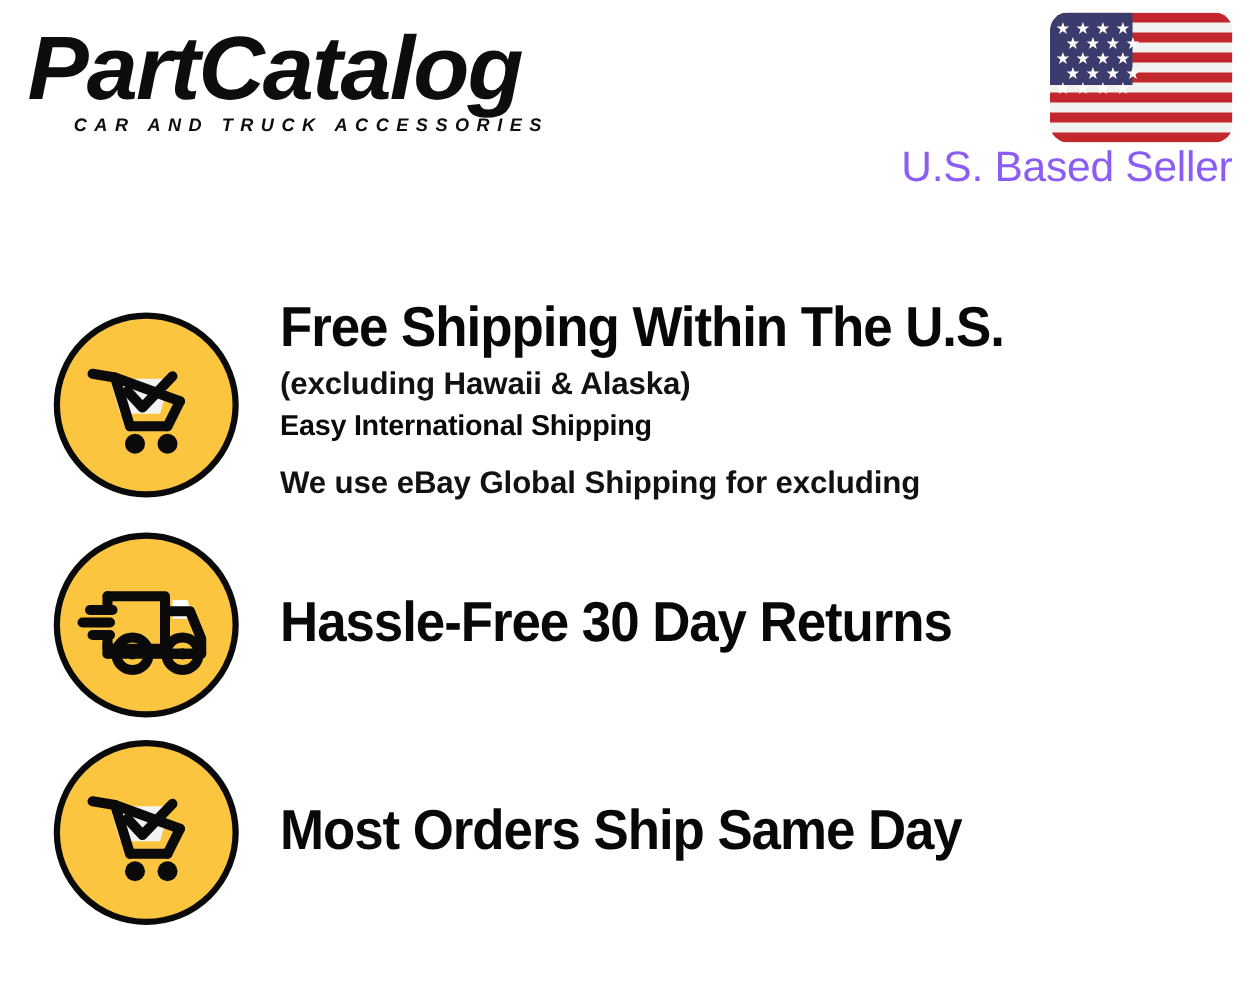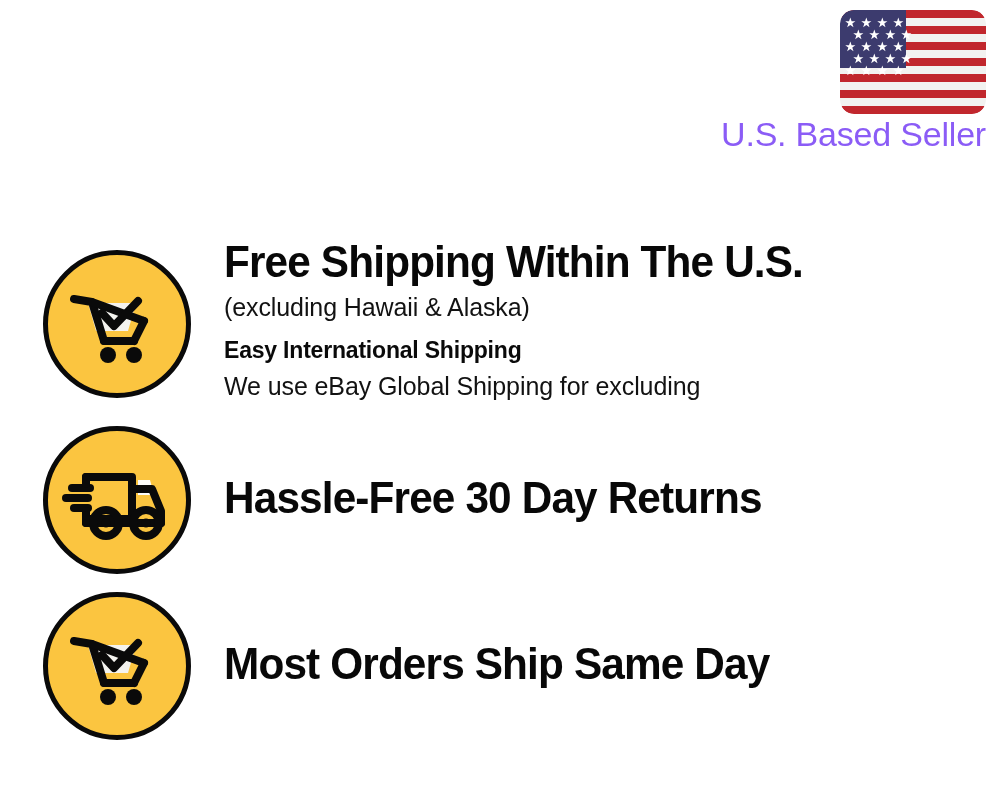--- a/index.html
+++ b/index.html
@@ -124,55 +124,59 @@
     font-size: 45px;
     line-height: 1.0;
     letter-spacing: -0.9px;
     color: #080808;
     white-space: nowrap;
     transform: scaleX(0.94);
     transform-origin: left top;
   }
   .subline {
     font-family: "Liberation Sans", sans-serif;
-    font-weight: 400;
+    font-weight: 700;
     font-size: 25px;
     line-height: 1.0;
     color: #121212;
     white-space: nowrap;
     letter-spacing: -0.1px;
   }
   .subline-bold {
     font-family: "Liberation Sans", sans-serif;
     font-weight: bold;
     font-size: 23px;
     line-height: 1.0;
     color: #0a0a0a;
     white-space: nowrap;
     letter-spacing: -0.2px;
   }
 
   
   #row1-headline { position: absolute; top: -9px; left: 0; }
   #row1-sub1     { position: absolute; top: 47px; left: 0; }
-  #row1-sub2     { position: absolute; top: 91px; left: 0; text-align: center; }
+  #row1-sub2     { position: absolute; top: 81px; left: 0; text-align: center; }
   #row1-sub3     { position: absolute; top: 126px; left: 0; }
 
   
   .headline-centered {
     position: absolute;
     top: 51px;
     left: 0;
   }
 </style>
 </head>
 <body>
 
 <div id="header">
 
+  <div id="logo">
+    <div id="logo-wordmark">PartCatalog</div>
+    <div id="logo-tagline">CAR AND TRUCK ACCESSORIES</div>
+  </div>
 
   <div id="flag-wrap">
     <svg id="flag" viewBox="0 0 146 104">
       <defs>
         <clipPath id="flagclip">
           <rect x="0" y="0" width="146" height="104" rx="14" ry="14"></rect>
         </clipPath>
       </defs>
       <g clip-path="url(#flagclip)">
         <rect x="0" y="0" width="146" height="104" fill="#f2f2f0"></rect>

